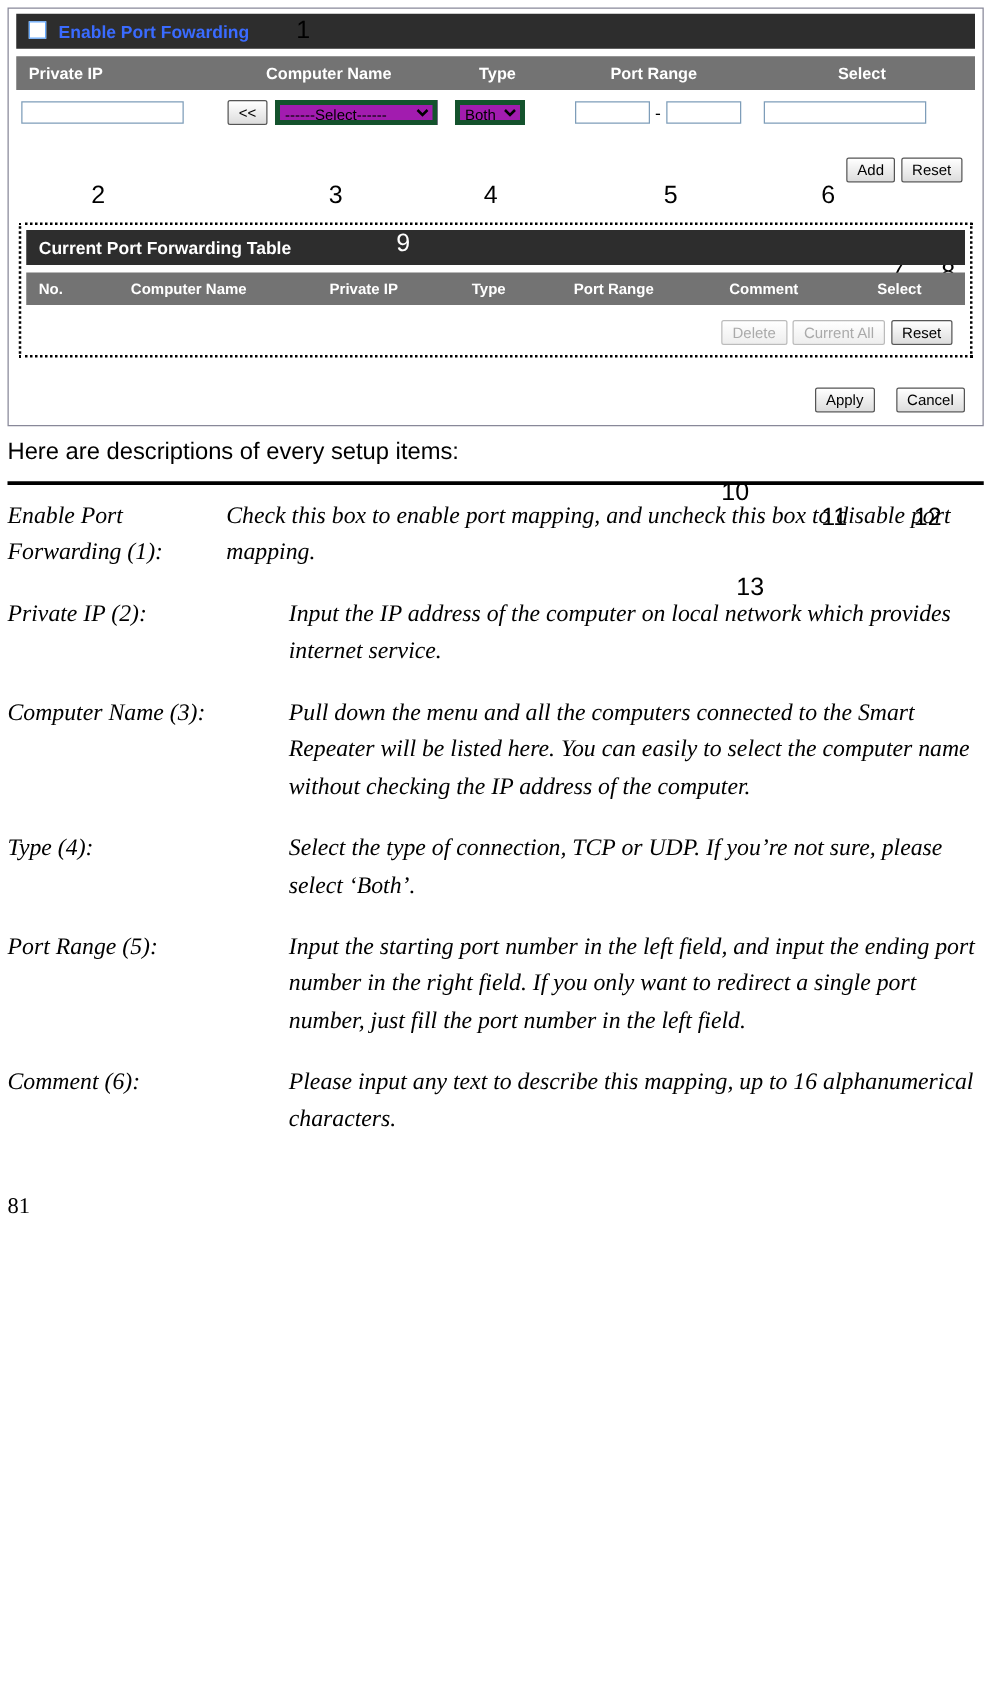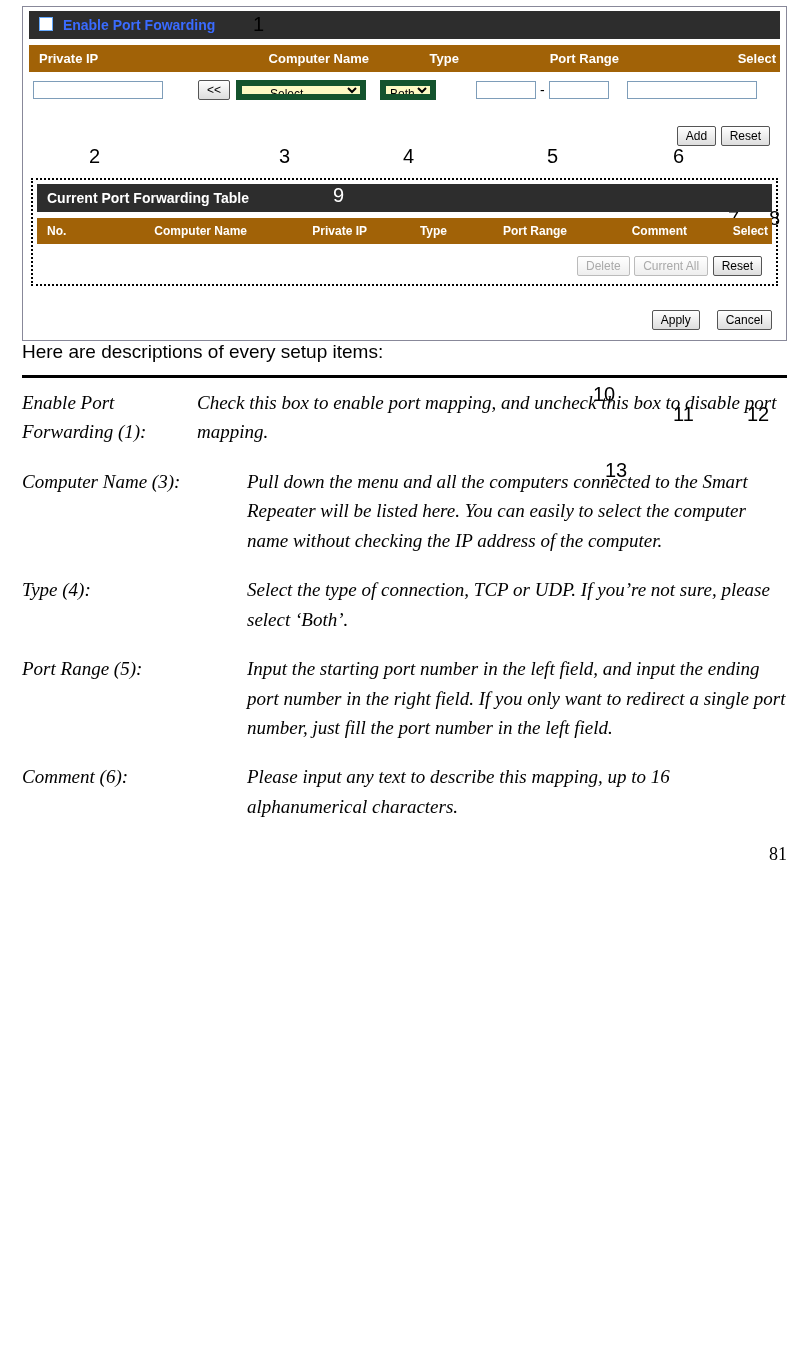--- a/index.html
+++ b/index.html
@@ -1,38 +1,38 @@
 <!DOCTYPE html>
 <html><head>
 <meta charset="utf-8">
 <style>
   html,body{margin:0;padding:0;background:#fff;font-family:Arial,Helvetica,sans-serif;color:#000;}
-  .page{width:793px;margin:0 auto;padding:6px 6px 40px 22px;box-sizing:border-box;position:relative;}
+  .page{width:793px;margin:0 auto;padding:6px 6px 40px 6px;box-sizing:border-box;position:relative;}
   .outer{border:1px solid #889;padding:4px 6px 10px 6px;box-sizing:border-box;}
   .bar{background:#2d2d2d;color:#fff;font:bold 14px Arial;padding:6px 10px;}
   .chk{display:inline-block;width:12px;height:12px;border:1px solid #6af;background:#fff;margin-right:6px;vertical-align:-1px;}
   .epf{color:#3a6bff;font-weight:bold;}
-  .hdr{background:#a16207;color:#fff;font:bold 13px Arial;display:flex;padding:6px 4px;margin-top:6px;}
-  .hdr span{text-align:right;}
+  .hdr{background:#737373;color:#fff;font:bold 13px Arial;display:flex;padding:6px 4px;margin-top:6px;}
+  .hdr span{text-align:center;}
   .row{display:flex;align-items:center;padding:8px 4px 2px 4px;gap:0;}
   .inp{border:1px solid #7e9db9;height:18px;background:#fff;box-sizing:border-box;}
-  .sel{border:6px solid #14532d;height:20px;background:#fef9c3;font:12px Arial;}
+  .sel{border:4px solid #14532d;height:20px;background:#a21caf;font:12px Arial;}
   .btn{border:1px solid #555;background:linear-gradient(#fff,#ddd);font:12px Arial;padding:2px 8px;border-radius:2px;cursor:pointer;}
   .btn.disabled{color:#aaa;border-color:#bbb;background:linear-gradient(#fff,#eee);}
   .btnrow{text-align:right;padding:6px 10px 4px 0;}
   .num{font:20px Arial;color:#000;position:absolute;}
   .dotted{border:2px dotted #000;padding:4px;margin:10px 2px 4px 2px;}
   .footerbtns{text-align:right;padding:6px 8px 0 0;}
-  .desc-intro{font:19px Arial;margin:0 0 12px 0;}
+  .desc-intro{font:19px Arial;margin:10px 0 12px 0;}
   .thickline{height:3px;background:#000;margin:0 0 10px 0;}
   .defs{font:19px 'Times New Roman',serif;font-style:italic;line-height:1.55;}
   .defrow{display:flex;margin-bottom:20px;}
   .dt{flex:0 0 195px;}
   .dd{flex:1;}
-  .pagenum{text-align:right;font:18px 'Times New Roman',serif;margin-top:23px;}
+  .pagenum{text-align:left;font:18px 'Times New Roman',serif;margin-top:44px;}
   .gapdash{padding:0 4px;font:14px Arial;}
   .lt{font:12px Arial;}
 </style>
 </head>
 <body>
 
 <div class="page">
   <div class="outer" style="position:relative;">
 
     <div class="bar">
@@ -118,20 +118,24 @@
 
   <div class="desc-intro">Here are descriptions of every setup items:</div>
   <div class="thickline"></div>
 
   <div class="defs" id="defs">
       <div class="defrow">
         <div class="dt" style="flex: 0 0 175px;">Enable Port Forwarding (1):</div>
         <div class="dd">Check this box to enable port mapping, and uncheck this box to disable port mapping.</div>
       </div>
       <div class="defrow">
+        <div class="dt">Private IP (2):</div>
+        <div class="dd" style="padding-left: 30px;">Input the IP address of the computer on local network which provides internet service.</div>
+      </div>
+      <div class="defrow">
         <div class="dt">Computer Name (3):</div>
         <div class="dd" style="padding-left: 30px;">Pull down the menu and all the computers connected to the Smart Repeater will be listed here. You can easily to select the computer name without checking the IP address of the computer.</div>
       </div>
       <div class="defrow">
         <div class="dt">Type (4):</div>
         <div class="dd" style="padding-left: 30px;">Select the type of connection, TCP or UDP. If you’re not sure, please select ‘Both’.</div>
       </div>
       <div class="defrow">
         <div class="dt">Port Range (5):</div>
         <div class="dd" style="padding-left: 30px;">Input the starting port number in the left field, and input the ending port number in the right field. If you only want to redirect a single port number, just fill the port number in the left field.</div>

